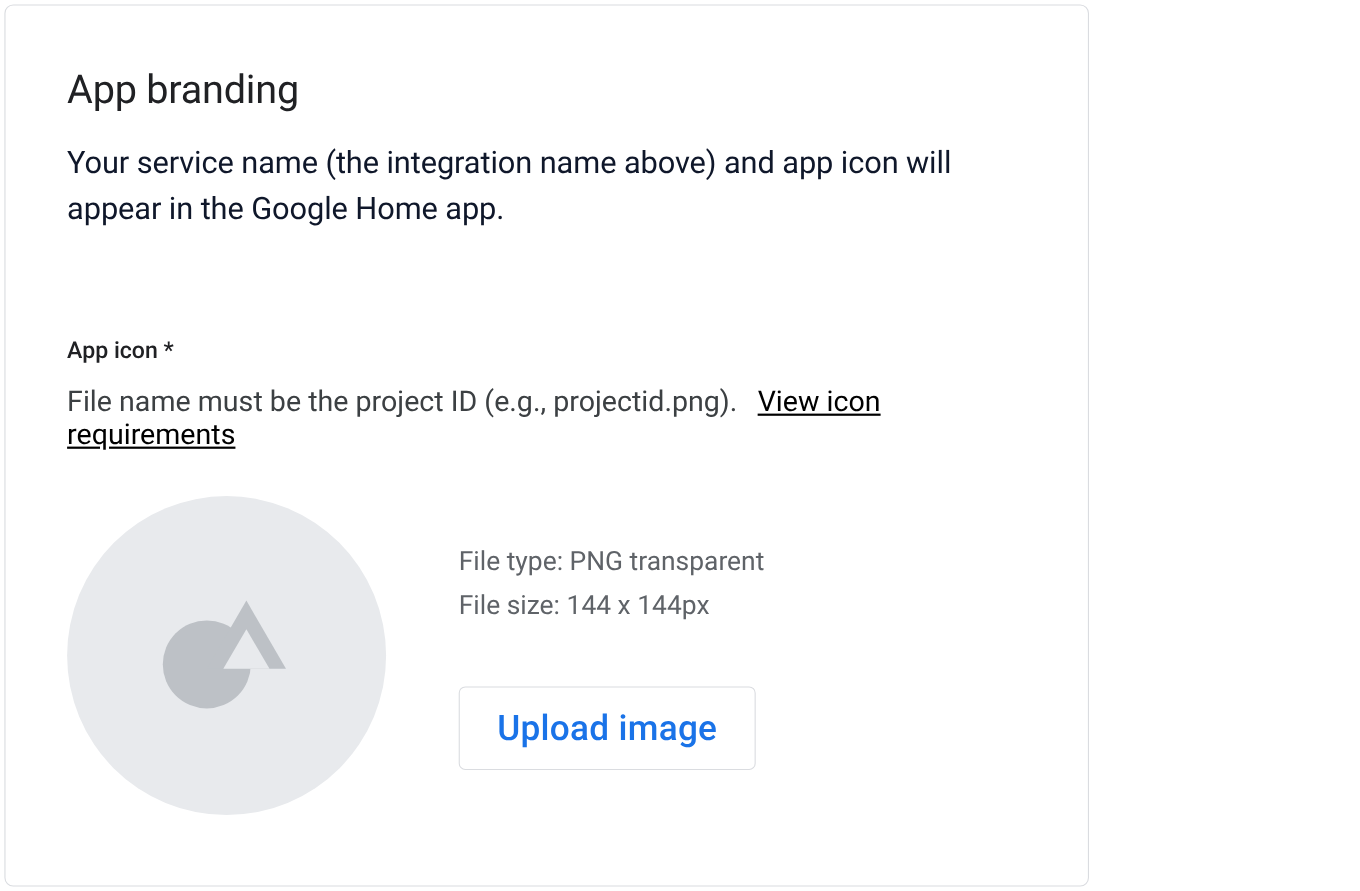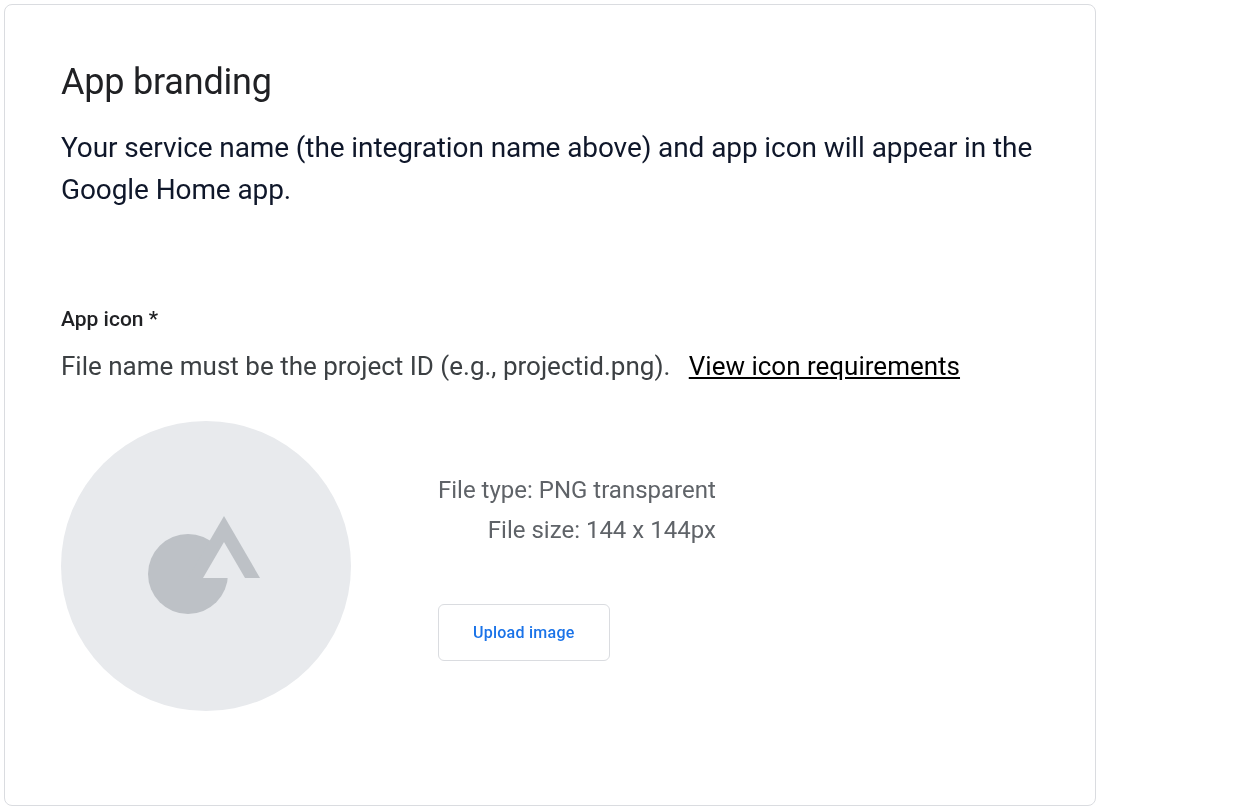--- a/index.html
+++ b/index.html
@@ -10,21 +10,21 @@
     body {
       font-family: 'Google Sans', Roboto, Arial, sans-serif;
       background: #fff;
       padding: 0;
     }
     .card {
       border: 1px solid #dadce0;
       border-radius: 8px;
       margin: 4px;
       padding: 56px 56px 48px 56px;
-      width: 1092px;
+      width: 986px;
       min-height: 802px;
       background: #fff;
     }
     .section-title {
       font-size: 36px;
       font-weight: 400;
       color: #202124;
       letter-spacing: -0.2px;
       margin-bottom: 24px;
     }
@@ -51,21 +51,21 @@
     }
     .link {
       color: #000000;
       text-decoration: underline;
       cursor: pointer;
       margin-left: 12px;
     }
     .upload-row {
       display: flex;
       align-items: center;
-      gap: 87px;
+      gap: 66px;
     }
     .icon-preview {
       width: 290px;
       height: 290px;
       border-radius: 50%;
       background: #e8eaed;
       display: flex;
       align-items: center;
       justify-content: center;
       position: relative;
@@ -110,31 +110,30 @@
       flex-direction: column;
     }
     .file-spec {
       font-size: 24px;
       color: #5f6368;
       line-height: 1.5;
       margin-bottom: 4px;
     }
     .file-spec:last-of-type {
       margin-bottom: 56px;
-      text-align: right;
     }
     .upload-btn {
       display: inline-flex;
       align-items: center;
       justify-content: center;
       border: 1px solid #dadce0;
       border-radius: 6px;
       background: #fff;
       color: #1a73e8;
-      font-size: 16px;
+      font-size: 32px;
       font-weight: 500;
       font-family: inherit;
       padding: 18px 34px;
       cursor: pointer;
       width: fit-content;
       letter-spacing: 0.25px;
     }
   </style>
 </head>
 <body>

